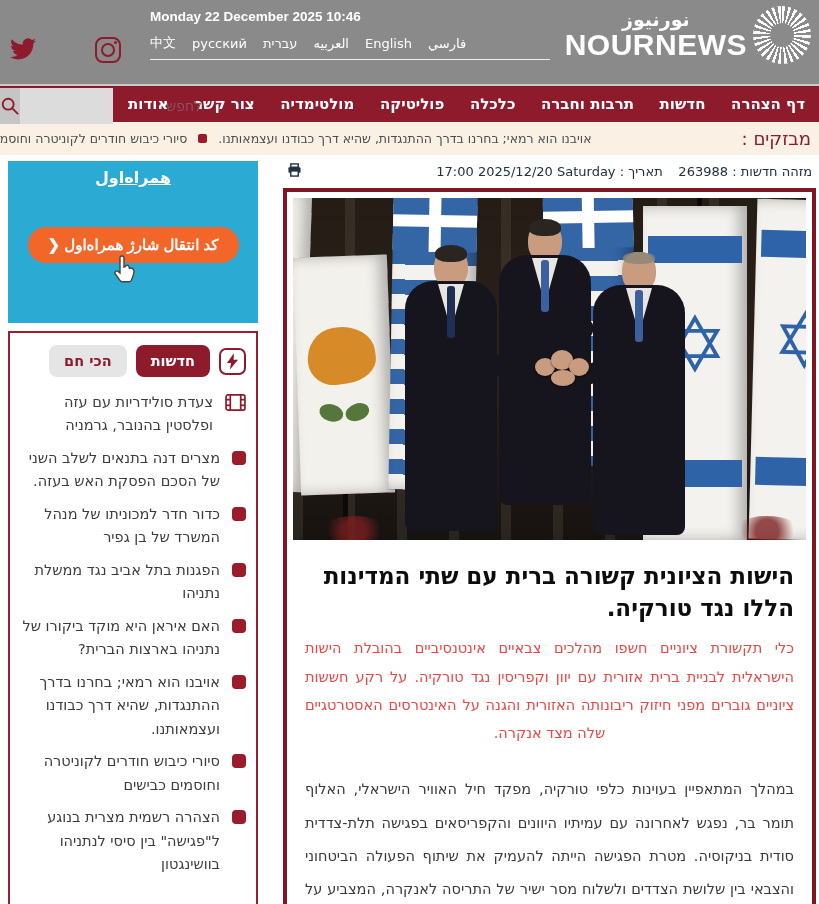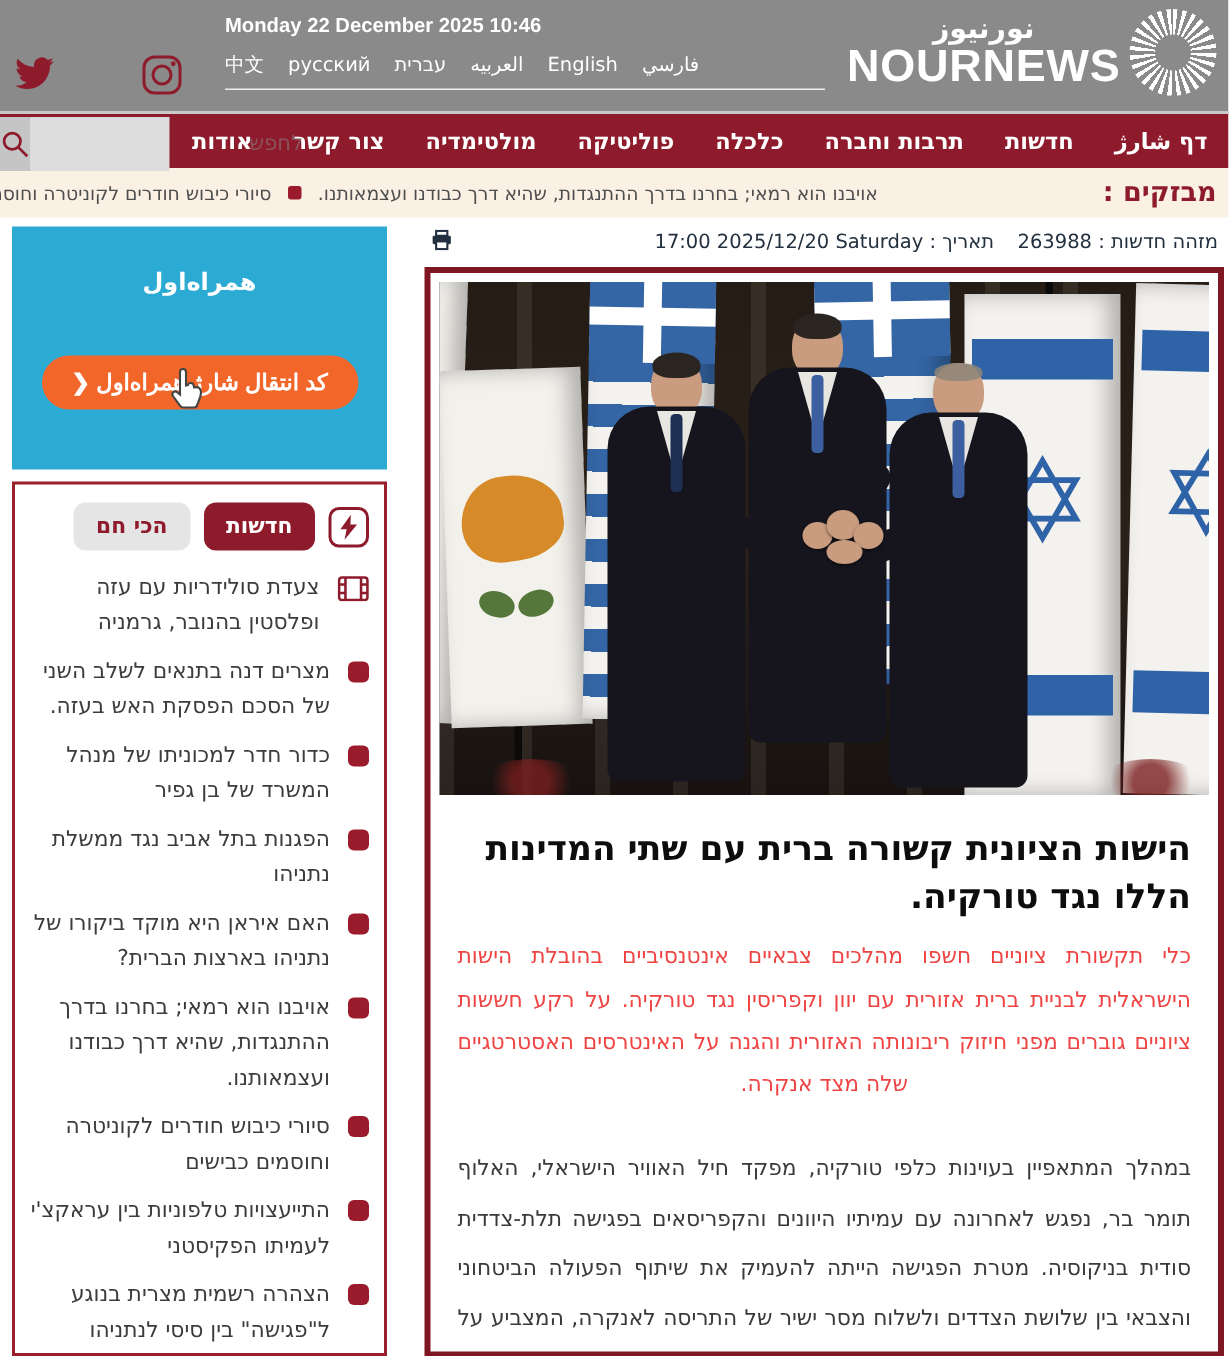--- a/index.html
+++ b/index.html
@@ -1,20 +1,20 @@
 <!DOCTYPE html>
 <html lang="he"><head>
 <meta charset="utf-8">
 <style>
   * { margin:0; padding:0; box-sizing:border-box; }
   html,body { width:819px; height:904px; overflow:hidden; background:#fff;
               font-family:"DejaVu Sans", sans-serif; }
 
   
-  .top-header { position:relative; height:74px; background:#8A8A8A; color:#fff; }
+  .top-header { position:relative; height:84px; background:#8A8A8A; color:#fff; }
   .social-icon { position:absolute; cursor:pointer; }
   .tw { left:10px; top:38px; }
   .ig { left:94px; top:36px; }
   .header-mid { position:absolute; left:150px; top:9px; }
   .date-line { font-family:"Liberation Sans", sans-serif; font-size:13.5px; font-weight:bold; }
   .lang-row { display:flex; gap:16px; align-items:center; margin-top:10px; padding-bottom:7px;
               border-bottom:1.5px solid #EDEDED; width:400px; font-size:13px; }
   .lang-row a { color:#fff; text-decoration:none; cursor:pointer; white-space:nowrap;text-align:center; }
   .brand { position:absolute; right:8px; top:6px; display:flex; align-items:center; gap:6px; }
   .brand-text { text-align:right; color:#fff; }
@@ -33,33 +33,33 @@
   .search-box { position:absolute; left:0; top:2px; height:36px; width:113px; background:#DCDCDC;
                 display:flex; align-items:center; direction:ltr; }
   .search-icon-cell { width:37px; height:36px; background:#C5C5C5; display:flex;
                       align-items:center; justify-content:center; cursor:pointer; }
   .search-box input { flex:1; border:none; background:transparent; outline:none; direction:rtl;
                       font-size:14px; padding:0 8px; color:#7C4A52; font-family:"DejaVu Sans",sans-serif; }
   .search-box input::placeholder { color:#8A525C; }
 
   
   .ticker { height:33px; background:#FAF0E4; display:flex; direction:rtl; align-items:center; padding:0 8px; }
-  .ticker-label { color:#8E1B2B; font-weight:bold; font-size:18px; margin-left:150px; white-space:nowrap; }
+  .ticker-label { color:#8E1B2B; font-weight:normal; font-size:18px; margin-left:150px; white-space:nowrap; }
   .ticker-items { display:flex; direction:rtl; align-items:center; font-size:12.5px; color:#4E4E4E; white-space:nowrap; }
   .tick-sep { width:9px; height:9px; background:#9A1B2B; border-radius:2px; margin:0 11px; flex-shrink:0; }
 
   
   .content { display:flex; gap:25px; padding:6px 3px 0 8px; align-items:flex-start; }
   .side-col { width:250px; flex-shrink:0; }
   .main-col { flex:1; }
 
   
   .ad-banner { height:162px; background:#2BABD3; margin-bottom:8px; position:relative;
                text-align:center; cursor:pointer; }
-  .ad-brand { color:#fff; font-weight:bold; font-size:16px; padding-top:27px; direction:rtl; }
+  .ad-brand { color:#fff; font-weight:bold; font-size:16px; padding-top:7px; direction:rtl;text-decoration:underline; }
   .ad-button { display:inline-block; margin-top:40px; background:#F2662A; color:#fff; direction:rtl;
                font-weight:bold; font-size:15px; padding:9px 20px; border-radius:20px; border:none; cursor:pointer; }
   .cursor-hand { position:absolute; left:104px; top:93px; }
 
   
   .news-box { border:2px solid #9A1F2D; background:#fff; height:583px; overflow:hidden; }
   .tab-row { display:flex; direction:rtl; align-items:center; padding:12px 10px 12px; gap:9px; }
   .flash-box { width:27px; height:27px; border:2px solid #8E1B2B; border-radius:7px;
                display:flex; align-items:center; justify-content:center; cursor:pointer; flex-shrink:0; }
   .tab { font-size:14.5px; font-weight:bold; padding:8px 15px; border-radius:8px; cursor:pointer; white-space:nowrap; }
@@ -165,21 +165,21 @@
   <div class="brand">
     <div class="brand-text">
       <div class="brand-fa">نورنیوز</div>
       <div class="brand-en">NOURNEWS</div>
     </div>
     <div class="swirl"></div>
   </div>
 </div>
 
 <div class="nav">
-  <a>דף شارژ</a>
+  <a>דף הצהרה</a>
   <a>חדשות</a>
   <a>תרבות וחברה</a>
   <a>כלכלה</a>
   <a>פוליטיקה</a>
   <a>מולטימדיה</a>
   <a>צור קשר</a>
   <a>אודות</a>
   <div class="search-box">
     <span class="search-icon-cell">
       <svg width="20" height="20" viewBox="0 0 22 22" fill="none" stroke="#8E1B2B" stroke-width="2">
@@ -254,24 +254,20 @@
             <span class="bullet"></span>
             <span class="txt">האם איראן היא מוקד ביקורו של נתניהו בארצות הברית?</span>
           </div>
         <div class="news-item">
             <span class="bullet"></span>
             <span class="txt">אויבנו הוא רמאי; בחרנו בדרך ההתנגדות, שהיא דרך כבודנו ועצמאותנו.</span>
           </div>
         <div class="news-item">
             <span class="bullet"></span>
             <span class="txt">סיורי כיבוש חודרים לקוניטרה וחוסמים כבישים</span>
-          </div>
-        <div class="news-item">
-            <span class="bullet"></span>
-            <span class="txt">התייעצויות טלפוניות בין עראקצ'י לעמיתו הפקיסטני</span>
           </div>
         <div class="news-item">
             <span class="bullet"></span>
             <span class="txt">הצהרה רשמית מצרית בנוגע ל"פגישה" בין סיסי לנתניהו בוושינגטון</span>
           </div>
 
       </div>
     </div>
   </div>
 

